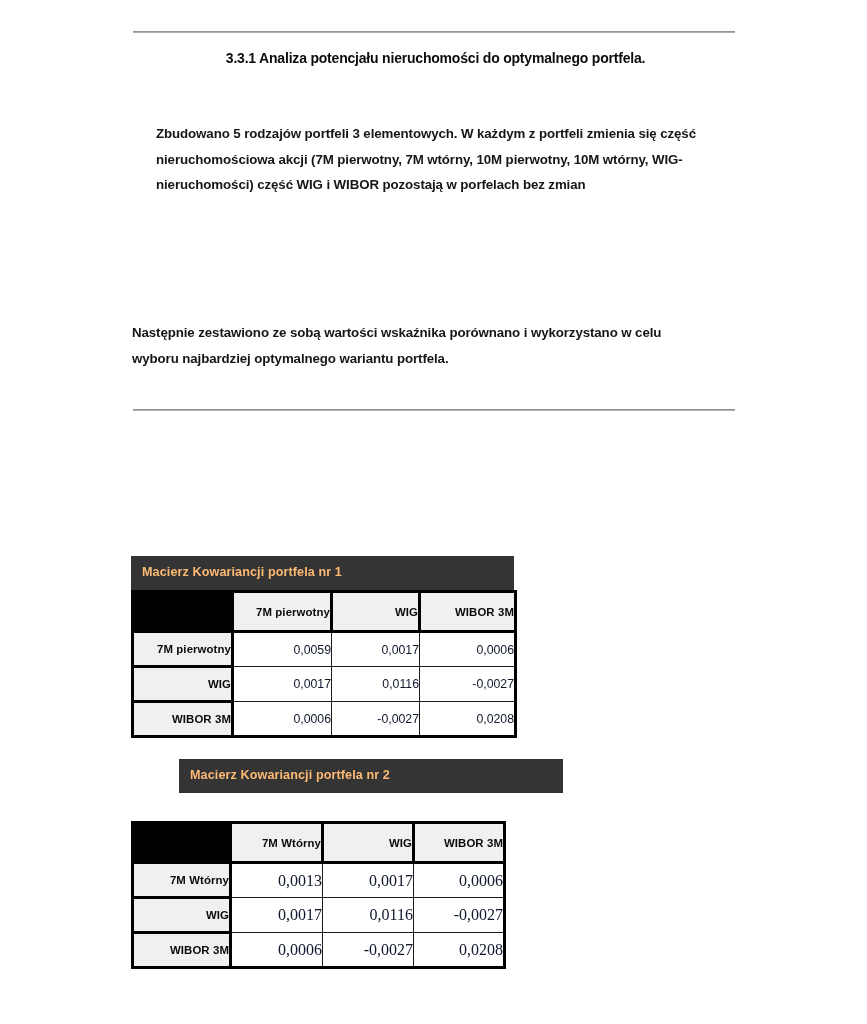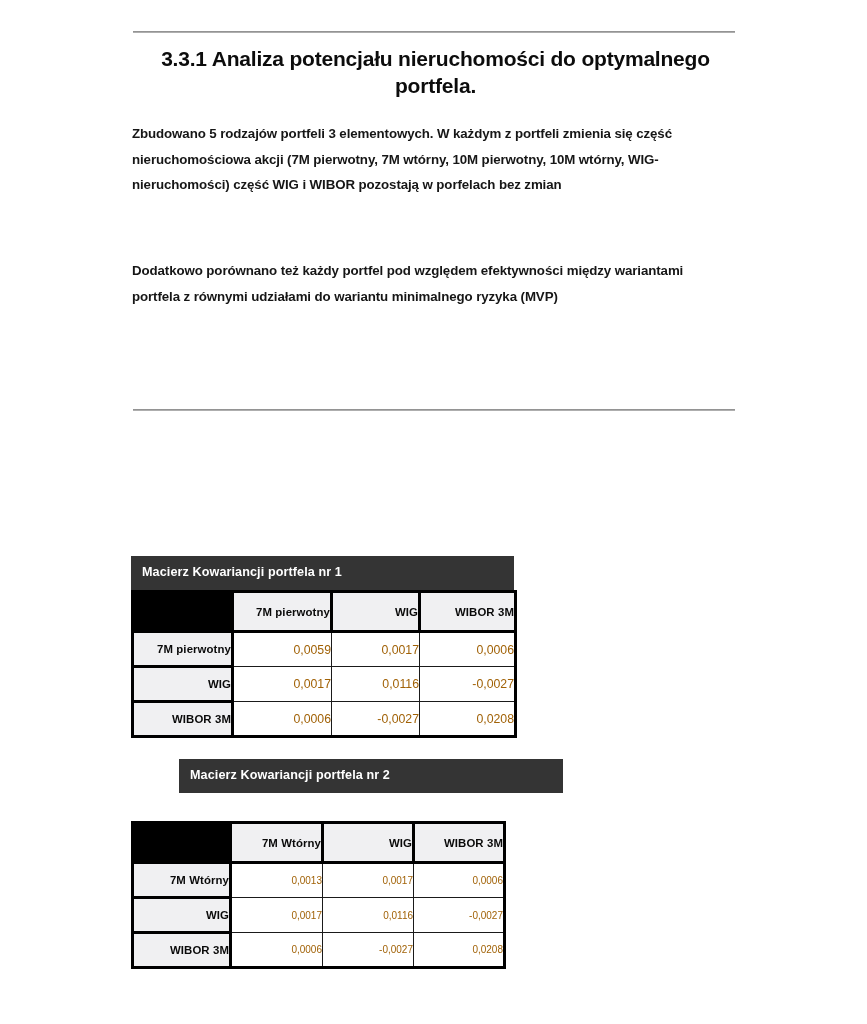--- a/index.html
+++ b/index.html
@@ -30,21 +30,21 @@
     background: linear-gradient(to bottom, #9a9a9a 0%, #8d8d8d 50%, #cfcfcf 100%);
   }
   #rule-top { top: 31px; }
   #rule-mid { top: 409px; }
 
   
   .section-heading {
     position: absolute;
     text-align: center;
     font-weight: bold;
-    font-size: 21px;
+    font-size: 14px;
     line-height: 27px;
     letter-spacing: -0.2px;
     color: #0c0c0c;
   }
   #heading-331 {
     left: 148px; top: 45px; width: 575px;
   }
   #heading-332 {
     left: 148px; top: 420px; width: 575px;
     font-size: 19px;
@@ -54,34 +54,34 @@
   .para {
     position: absolute;
     left: 132px;
     width: 576px;
     font-size: 13.3px;
     line-height: 25.5px;
     font-weight: 600;
     color: #161616;
     letter-spacing: -0.1px;
   }
-  #para-1 { top: 121px; }
+  #para-1 { top: 121px; margin-left: 24px; }
   #para-2 { top: 203px; }
   #para-3 { top: 258px; }
   #para-4 { top: 320px; }
   #para-5 { top: 470px; width: 604px; }
 
   
   .table-block { position: absolute; }
   #table-block-1 { left: 131px; top: 556px; }
   #table-block-2 { left: 131px; top: 759px; }
 
   .table-title {
     background: #343434;
-    color: #ffffff;
+    color: #fdba74;
     font-weight: bold;
     font-size: 12.6px;
     letter-spacing: 0.1px;
     padding: 5px 0 7px 11px;
     height: 34px;
     display: flex;
     align-items: center;
     position: relative;
     z-index: 2;
   }
@@ -125,28 +125,28 @@
     background: #f0f0f2;
     color: #0a0a0a;
     font-weight: bold;
     font-size: 11.4px;
     letter-spacing: 0.1px;
     height: 35px;
   }
   
   .val-cell {
     background: #ffffff;
-    color: #a16207;
+    color: #0f172a;
     font-weight: normal;
     height: 35px;
     border-width: 1px !important;
     border-color: #1a1a1a !important;
   }
   #table-block-1 .val-cell { font-size: 12.3px; }
-  #table-block-2 .val-cell { font-size: 10px; }
+  #table-block-2 .val-cell { font-size: 16px; font-family: Liberation Serif, serif; }
 
   #table-block-1 .colw-0 { width: 100px; }
   #table-block-1 .colw-1 { width: 99px; }
   #table-block-1 .colw-2 { width: 88px; }
   #table-block-1 .colw-3 { width: 96px; }
 
   #table-block-2 .colw-0 { width: 98px; }
   #table-block-2 .colw-1 { width: 92px; }
   #table-block-2 .colw-2 { width: 91px; }
   #table-block-2 .colw-3 { width: 91px; }
@@ -159,22 +159,22 @@
 
 <div class="page">
 
   <div class="hrule" id="rule-top"></div>
 
   <div class="section-heading" id="heading-331">3.3.1 Analiza potencjału nieruchomości do optymalnego portfela.</div>
 
   <div class="para" id="para-1">Zbudowano 5 rodzajów portfeli 3 elementowych. W każdym z portfeli zmienia się część nieruchomościowa akcji (7M pierwotny, 7M wtórny, 10M pierwotny, 10M wtórny, WIG-nieruchomości) część WIG i WIBOR pozostają w porfelach bez zmian</div>
 
 
-  <div class="para" id="para-3">Dodatkowo porównano też każdy portfel pod względem efektywności między wariantami portfela z równymi udziałami do wariantu minimalnego ryzyka (MVP)</div>
-
+
+  <div class="para" id="para-4">Następnie zestawiono ze sobą wartości wskaźnika porównano i wykorzystano w celu wyboru najbardziej optymalnego wariantu portfela.</div>
 
   <div class="hrule" id="rule-mid"></div>
 
 
 
   <div class="table-block" id="table-block-1">
     <div class="table-title">Macierz Kowariancji portfela nr 1</div>
     <table class="cov">
       <thead>
         <tr>

